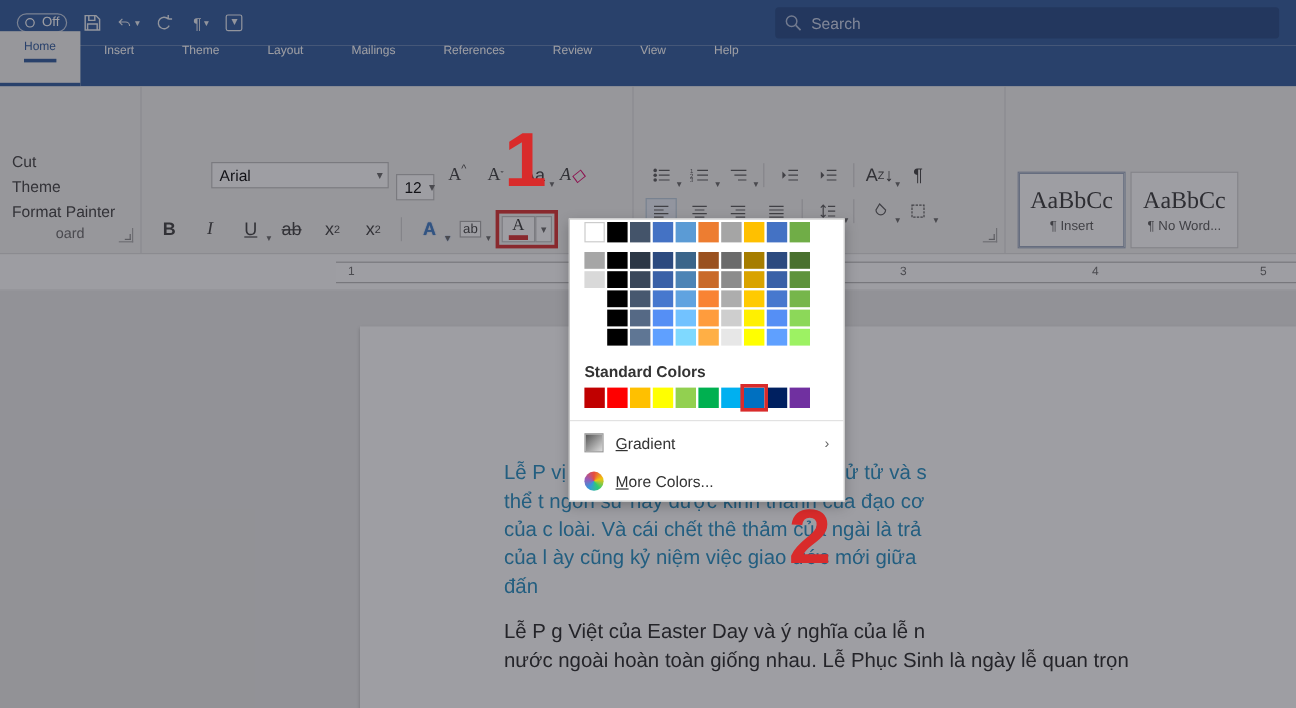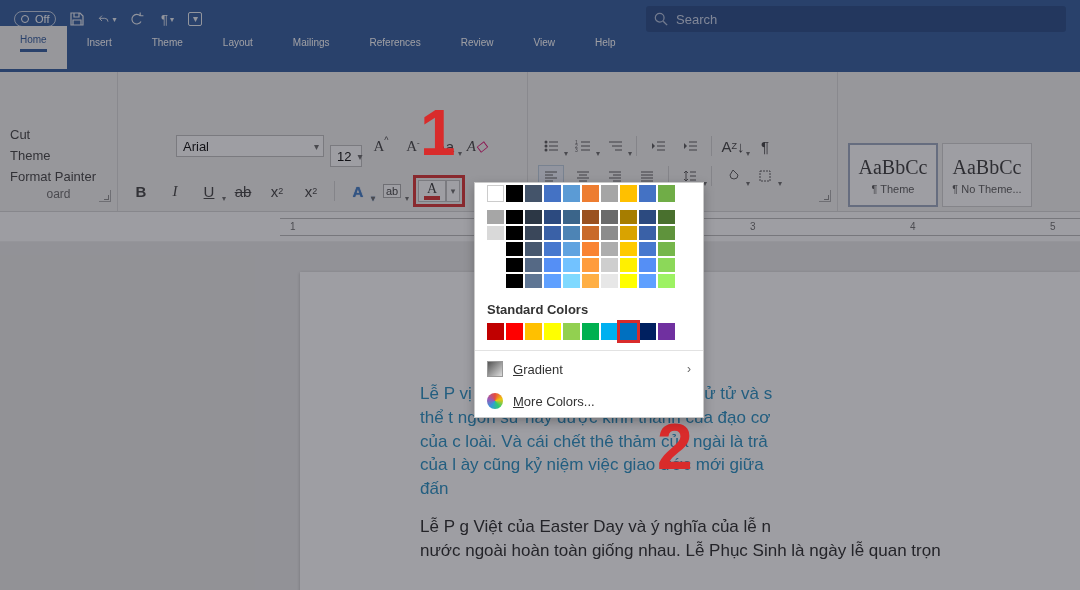--- a/index.html
+++ b/index.html
@@ -310,25 +310,25 @@
       </div>
     </div>
     <div class="group-label"><span>ph</span><span class="group-launcher"></span></div>
   </div>
 
   <div class="group styles-group" style="border-right:none;">
     <div class="group-body">
       <div class="style-gallery">
         <div class="style-box selected">
           <div class="sample">AaBbCc</div>
-          <div class="name">¶ Theme</div>
+          <div class="name">¶ Insert</div>
         </div>
         <div class="style-box">
           <div class="sample">AaBbCc</div>
-          <div class="name">¶ No Theme...</div>
+          <div class="name">¶ No Word...</div>
         </div>
       </div>
     </div>
   </div>
 </div>
 
 <div class="ruler-area">
   <div class="ruler">
     <span class="ruler-num" style="left:10px;">1</span>
     <span class="ruler-num" style="left:260px;">2</span>

